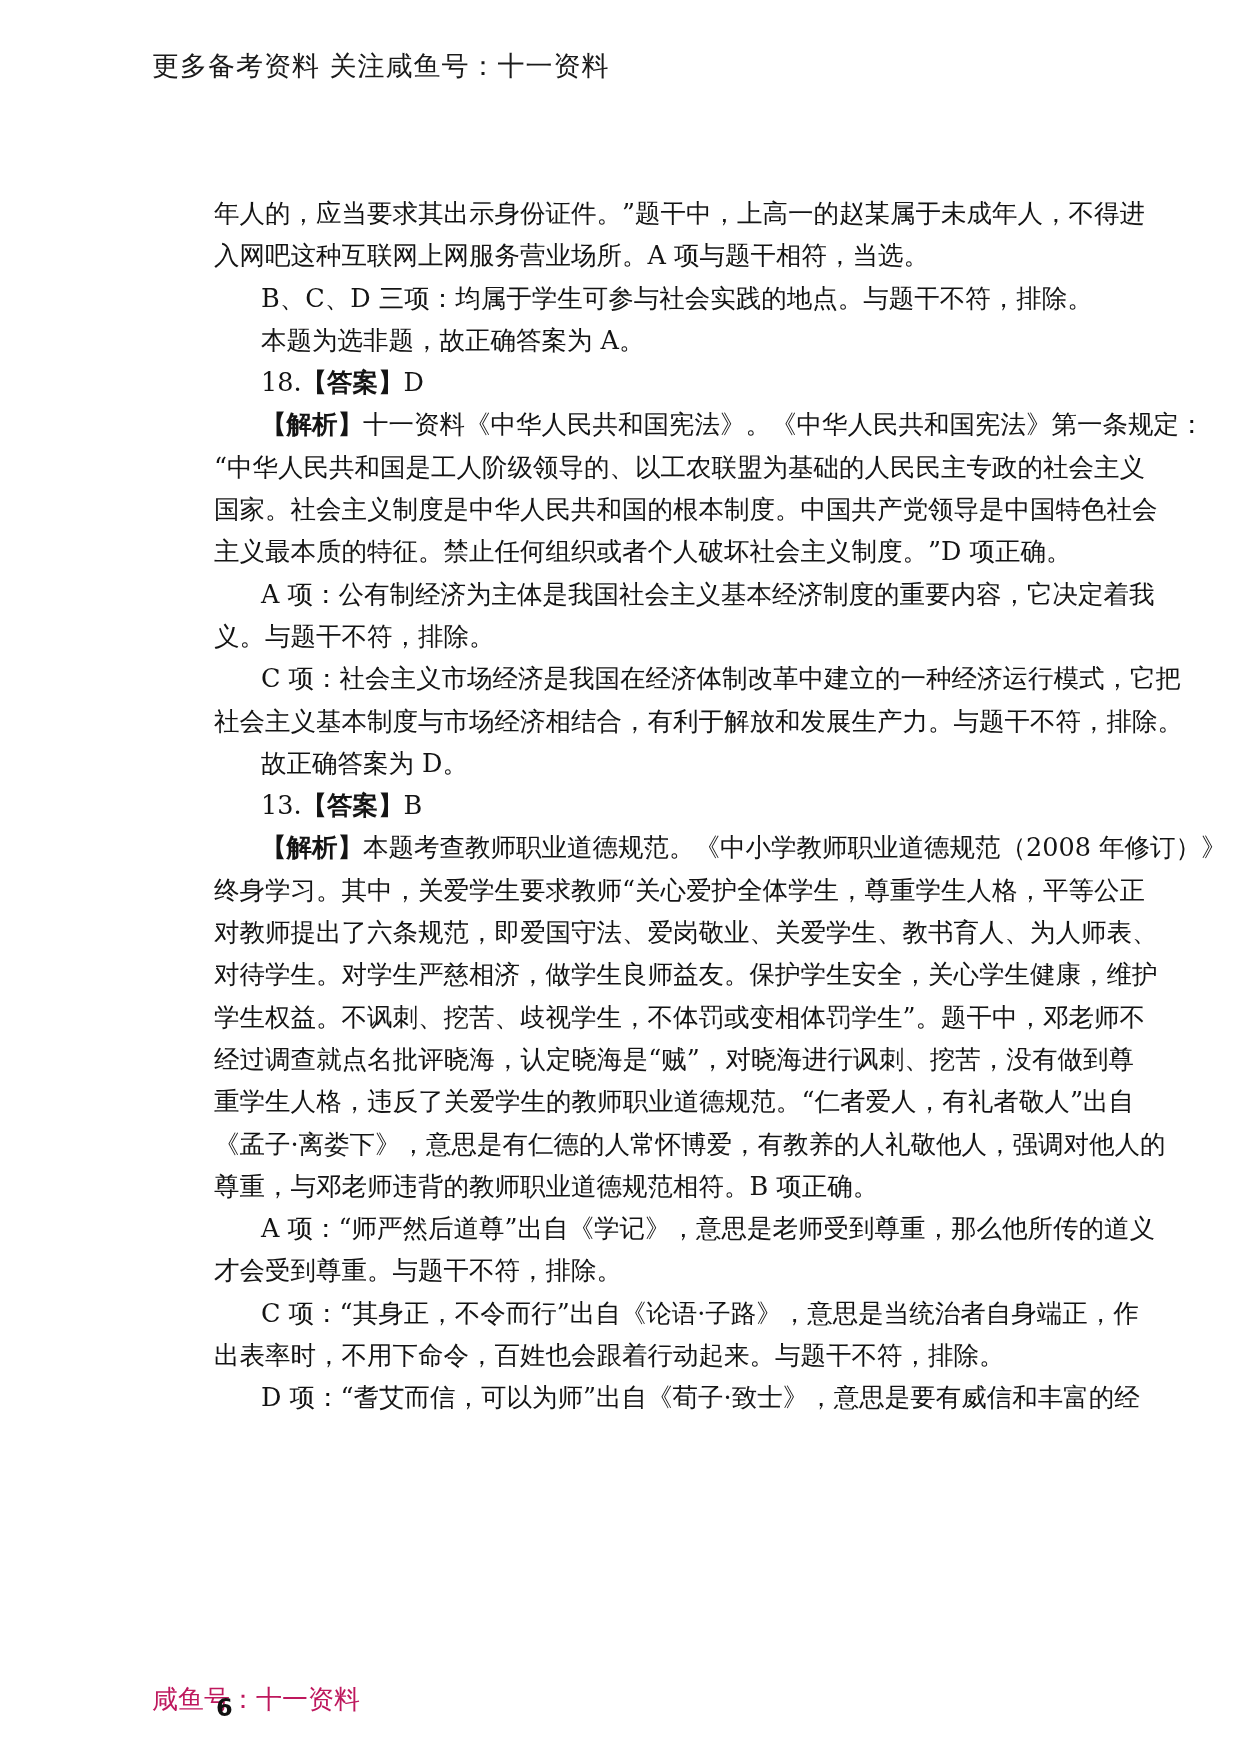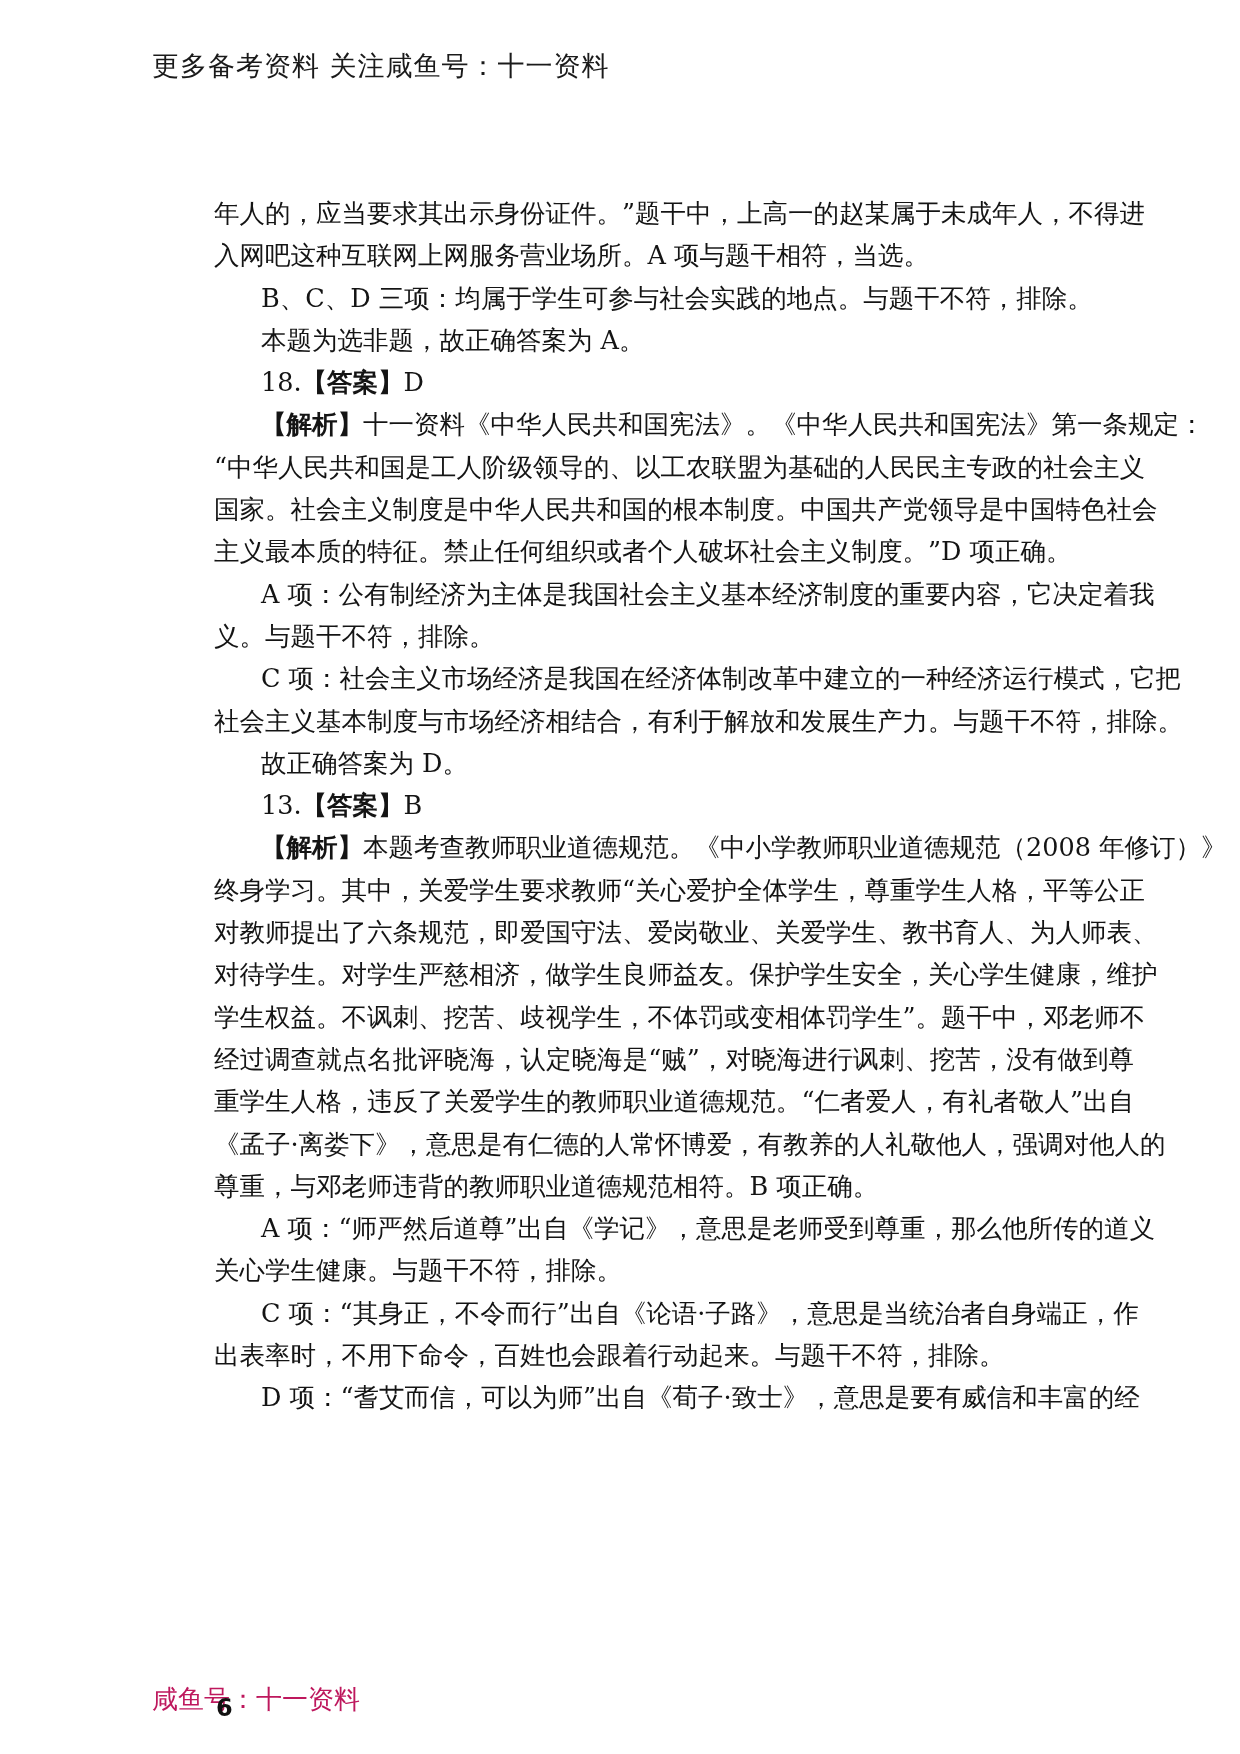--- a/index.html
+++ b/index.html
@@ -92,20 +92,20 @@
     <div class="line indent justify"><span class="bold">【解析】</span><span>本题考查教师职业道德规范。《中小学教师职业道德规范（2008 年修订）》</span></div>
     <div class="line justify"><span>终身学习。其中，关爱学生要求教师“关心爱护全体学生，尊重学生人格，平等公正</span></div>
     <div class="line justify"><span>对教师提出了六条规范，即爱国守法、爱岗敬业、关爱学生、教书育人、为人师表、</span></div>
     <div class="line justify"><span>对待学生。对学生严慈相济，做学生良师益友。保护学生安全，关心学生健康，维护</span></div>
     <div class="line justify"><span>学生权益。不讽刺、挖苦、歧视学生，不体罚或变相体罚学生”。题干中，邓老师不</span></div>
     <div class="line justify"><span>经过调查就点名批评晓海，认定晓海是“贼”，对晓海进行讽刺、挖苦，没有做到尊</span></div>
     <div class="line justify"><span>重学生人格，违反了关爱学生的教师职业道德规范。“仁者爱人，有礼者敬人”出自</span></div>
     <div class="line justify"><span>《孟子·离娄下》，意思是有仁德的人常怀博爱，有教养的人礼敬他人，强调对他人的</span></div>
     <div class="line"><span>尊重，与邓老师违背的教师职业道德规范相符。B 项正确。</span></div>
     <div class="line indent justify"><span>A 项：“师严然后道尊”出自《学记》，意思是老师受到尊重，那么他所传的道义</span></div>
-    <div class="line"><span>关心学生健康。与题干不符，排除。</span></div>
+    <div class="line"><span>才会受到尊重。与题干不符，排除。</span></div>
     <div class="line indent justify"><span>C 项：“其身正，不令而行”出自《论语·子路》，意思是当统治者自身端正，作</span></div>
     <div class="line"><span>出表率时，不用下命令，百姓也会跟着行动起来。与题干不符，排除。</span></div>
     <div class="line indent justify"><span>D 项：“耆艾而信，可以为师”出自《荀子·致士》，意思是要有威信和丰富的经</span></div>
   </div>
 
 <div class="footer">咸鱼号：十一资料</div>
 <div class="page-number">6</div>
 
 </body></html>

